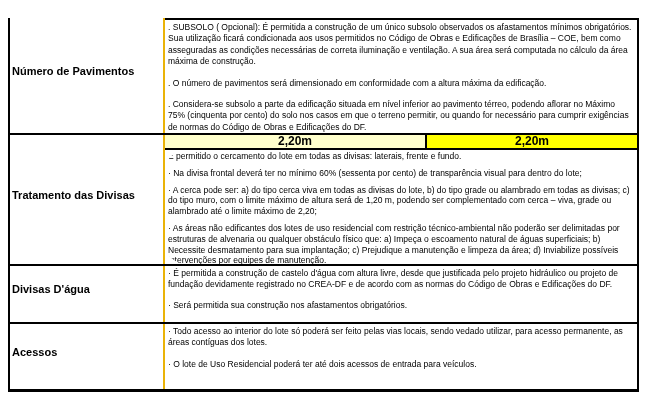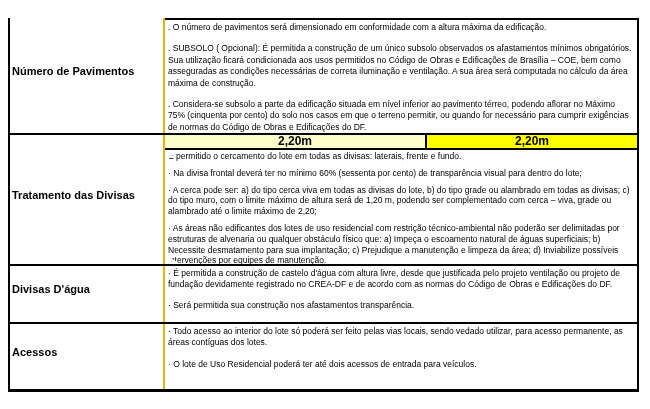--- a/index.html
+++ b/index.html
@@ -100,22 +100,22 @@
 <body>
 
 <div class="canvas">
   <div class="tbl">
 
     <div class="row row-1">
       <div class="label-cell">
         <span>Número de Pavimentos</span>
       </div>
       <div class="content-cell">
+        <p>. SUBSOLO ( Opcional): É permitida a construção de um único subsolo observados os afastamentos mínimos obrigatórios. Sua utilização ficará condicionada aos usos permitidos no Código de Obras e Edificações de Brasília – COE, bem como asseguradas as condições necessárias de correta iluminação e ventilação. A sua área será computada no cálculo da área máxima de construção.</p>
         <p>. O número de pavimentos será dimensionado em conformidade com a altura máxima da edificação.</p>
-        <p>. SUBSOLO ( Opcional): É permitida a construção de um único subsolo observados os afastamentos mínimos obrigatórios. Sua utilização ficará condicionada aos usos permitidos no Código de Obras e Edificações de Brasília – COE, bem como asseguradas as condições necessárias de correta iluminação e ventilação. A sua área será computada no cálculo da área máxima de construção.</p>
         <p>. Considera-se subsolo a parte da edificação situada em nível inferior ao pavimento térreo, podendo aflorar no Máximo 75% (cinquenta por cento) do solo nos casos em que o terreno permitir, ou quando for necessário para cumprir exigências de normas do Código de Obras e Edificações do DF.</p>
       </div>
     </div>
 
     <div class="row row-2">
       <div class="label-cell">
         <span>Tratamento das Divisas</span>
       </div>
       <div class="row-2-right">
         <div class="measures">
@@ -130,22 +130,22 @@
           <p>· É proibido a ventilação de vidro nas divisas do lote.</p>
         </div>
       </div>
     </div>
 
     <div class="row row-3">
       <div class="label-cell">
         <span>Divisas D'água</span>
       </div>
       <div class="content-cell">
-        <p>· É permitida a construção de castelo d'água com altura livre, desde que justificada pelo projeto ventilação ou projeto de fundação devidamente registrado no CREA-DF e de acordo com as normas do Código de Obras e Edificações do DF.</p>
-        <p>· Será permitida sua construção nos afastamentos transparência.</p>
+        <p>· É permitida a construção de castelo d'água com altura livre, desde que justificada pelo projeto hidráulico ou projeto de fundação devidamente registrado no CREA-DF e de acordo com as normas do Código de Obras e Edificações do DF.</p>
+        <p>· Será permitida sua construção nos afastamentos obrigatórios.</p>
       </div>
     </div>
 
     <div class="row row-4">
       <div class="label-cell">
         <span>Acessos</span>
       </div>
       <div class="content-cell">
         <p>· Todo acesso ao interior do lote só poderá ser feito pelas vias locais, sendo vedado utilizar, para acesso permanente, as áreas contíguas dos lotes.</p>
         <p>· O lote de Uso Residencial poderá ter até dois acessos de entrada para veículos.</p>

